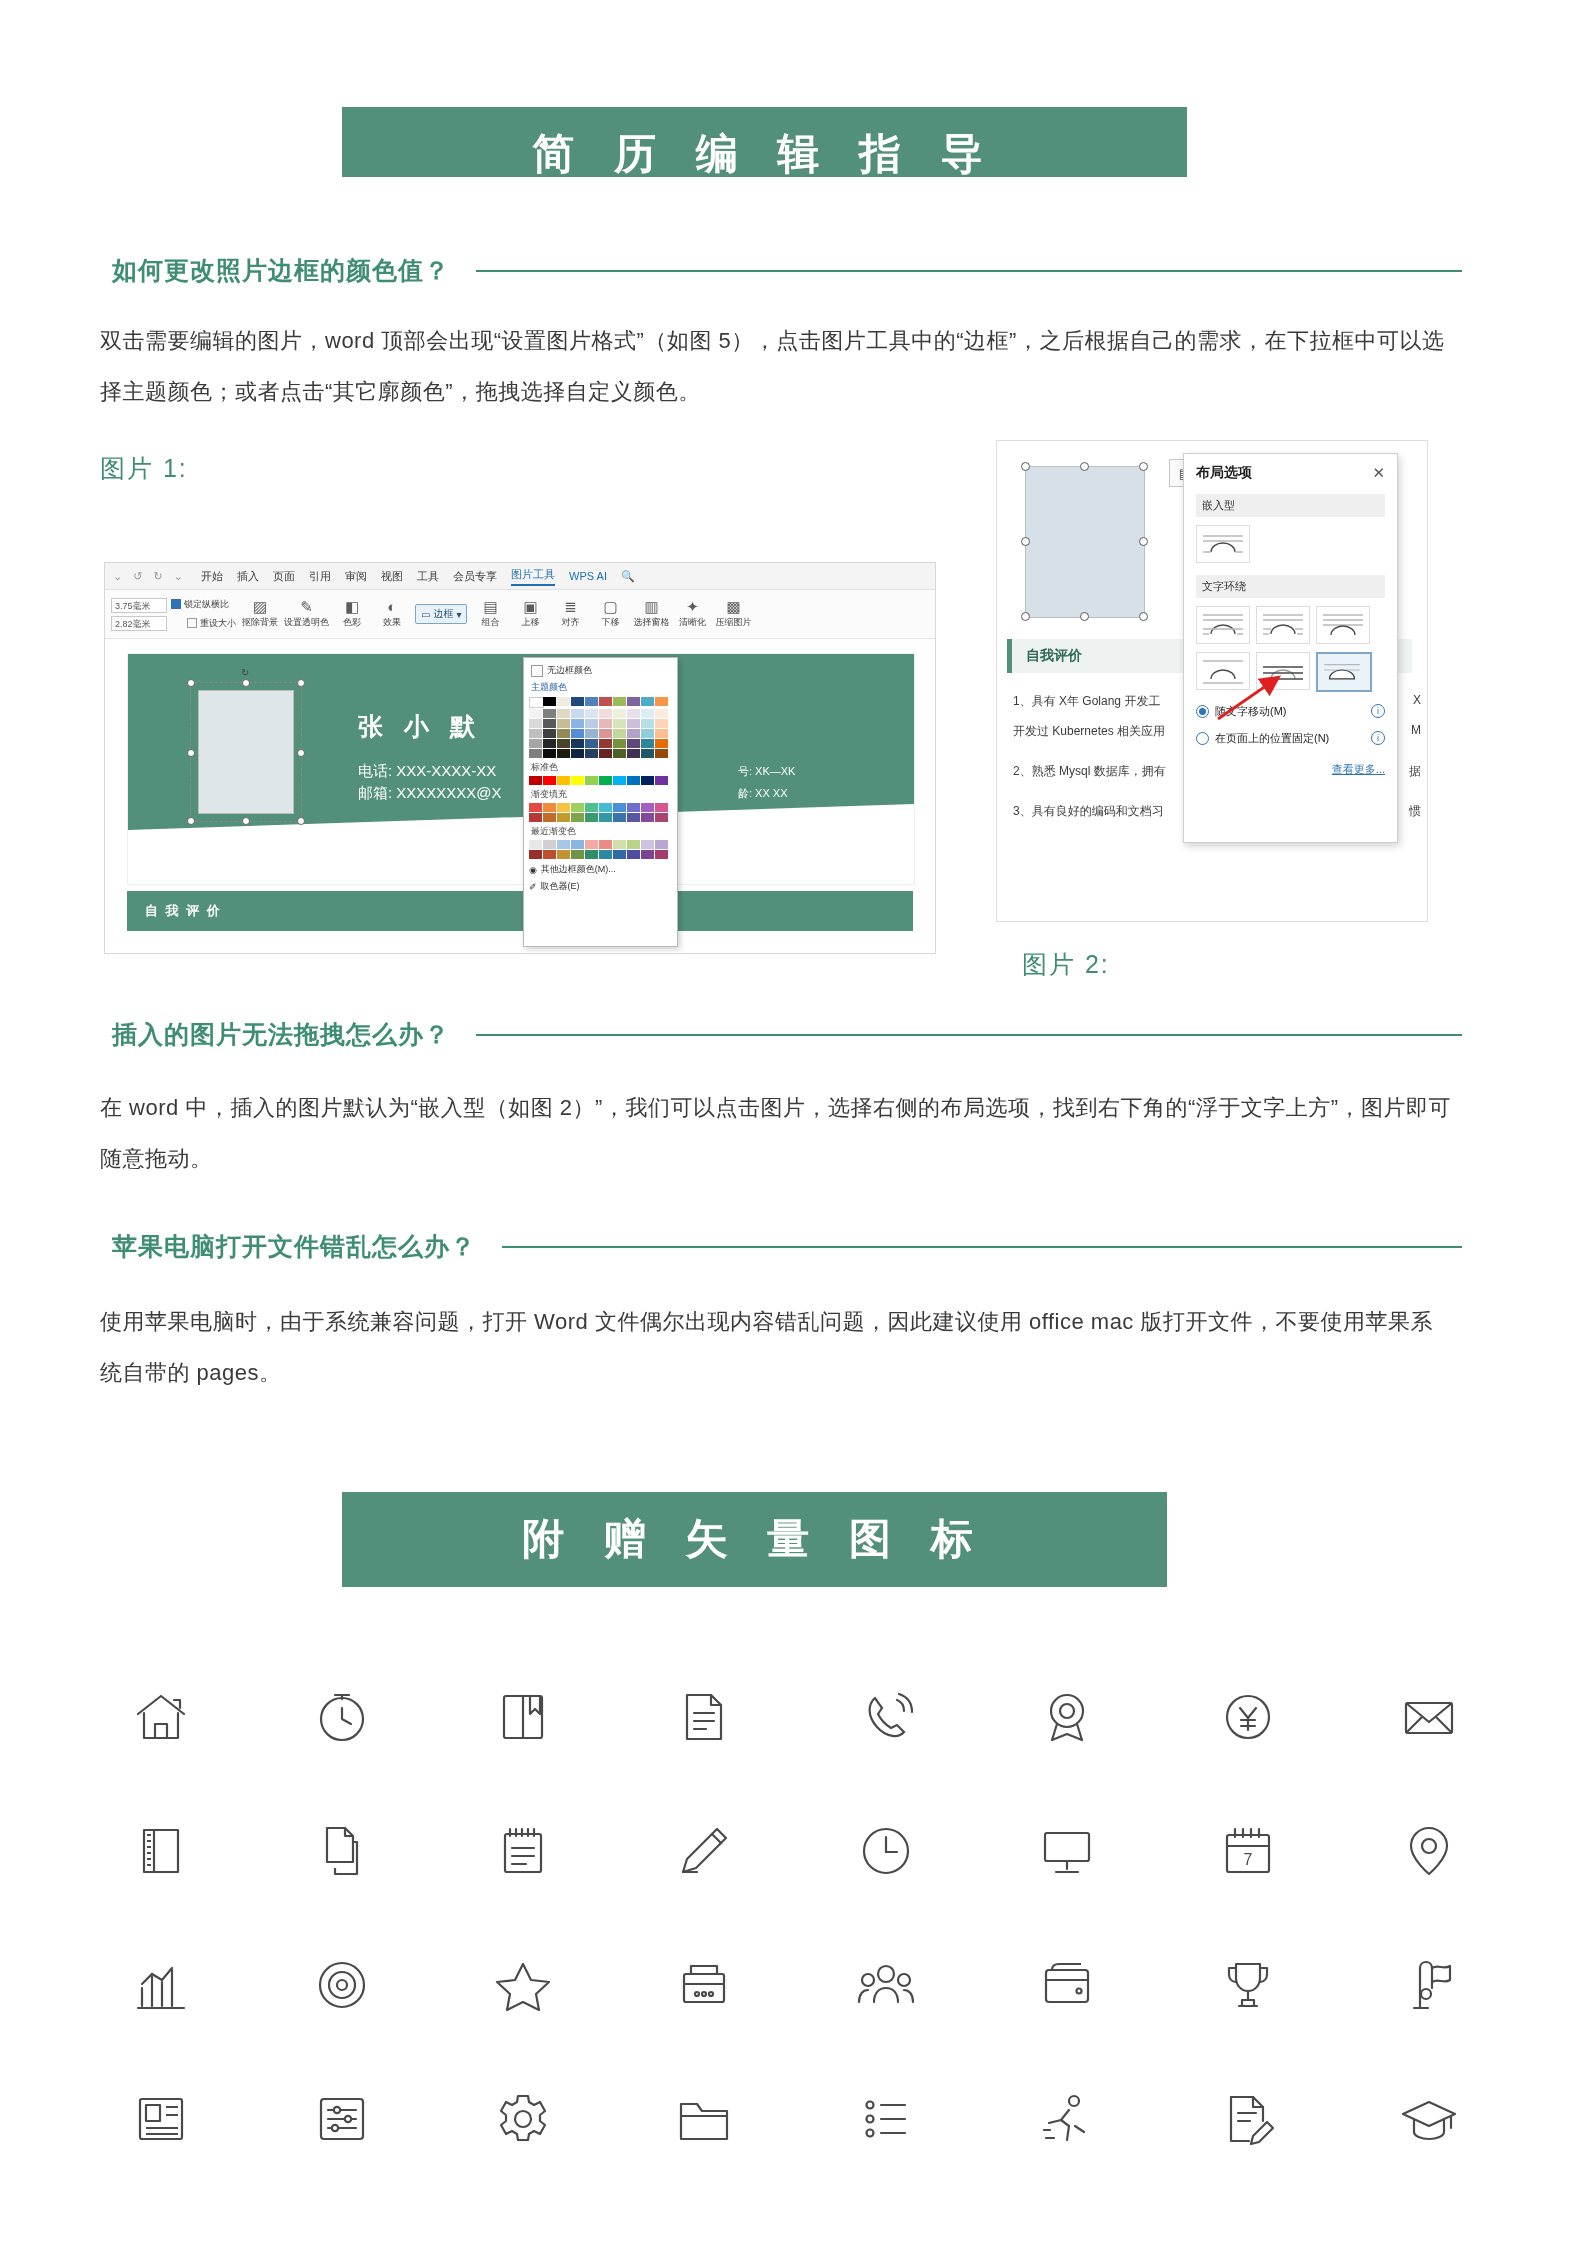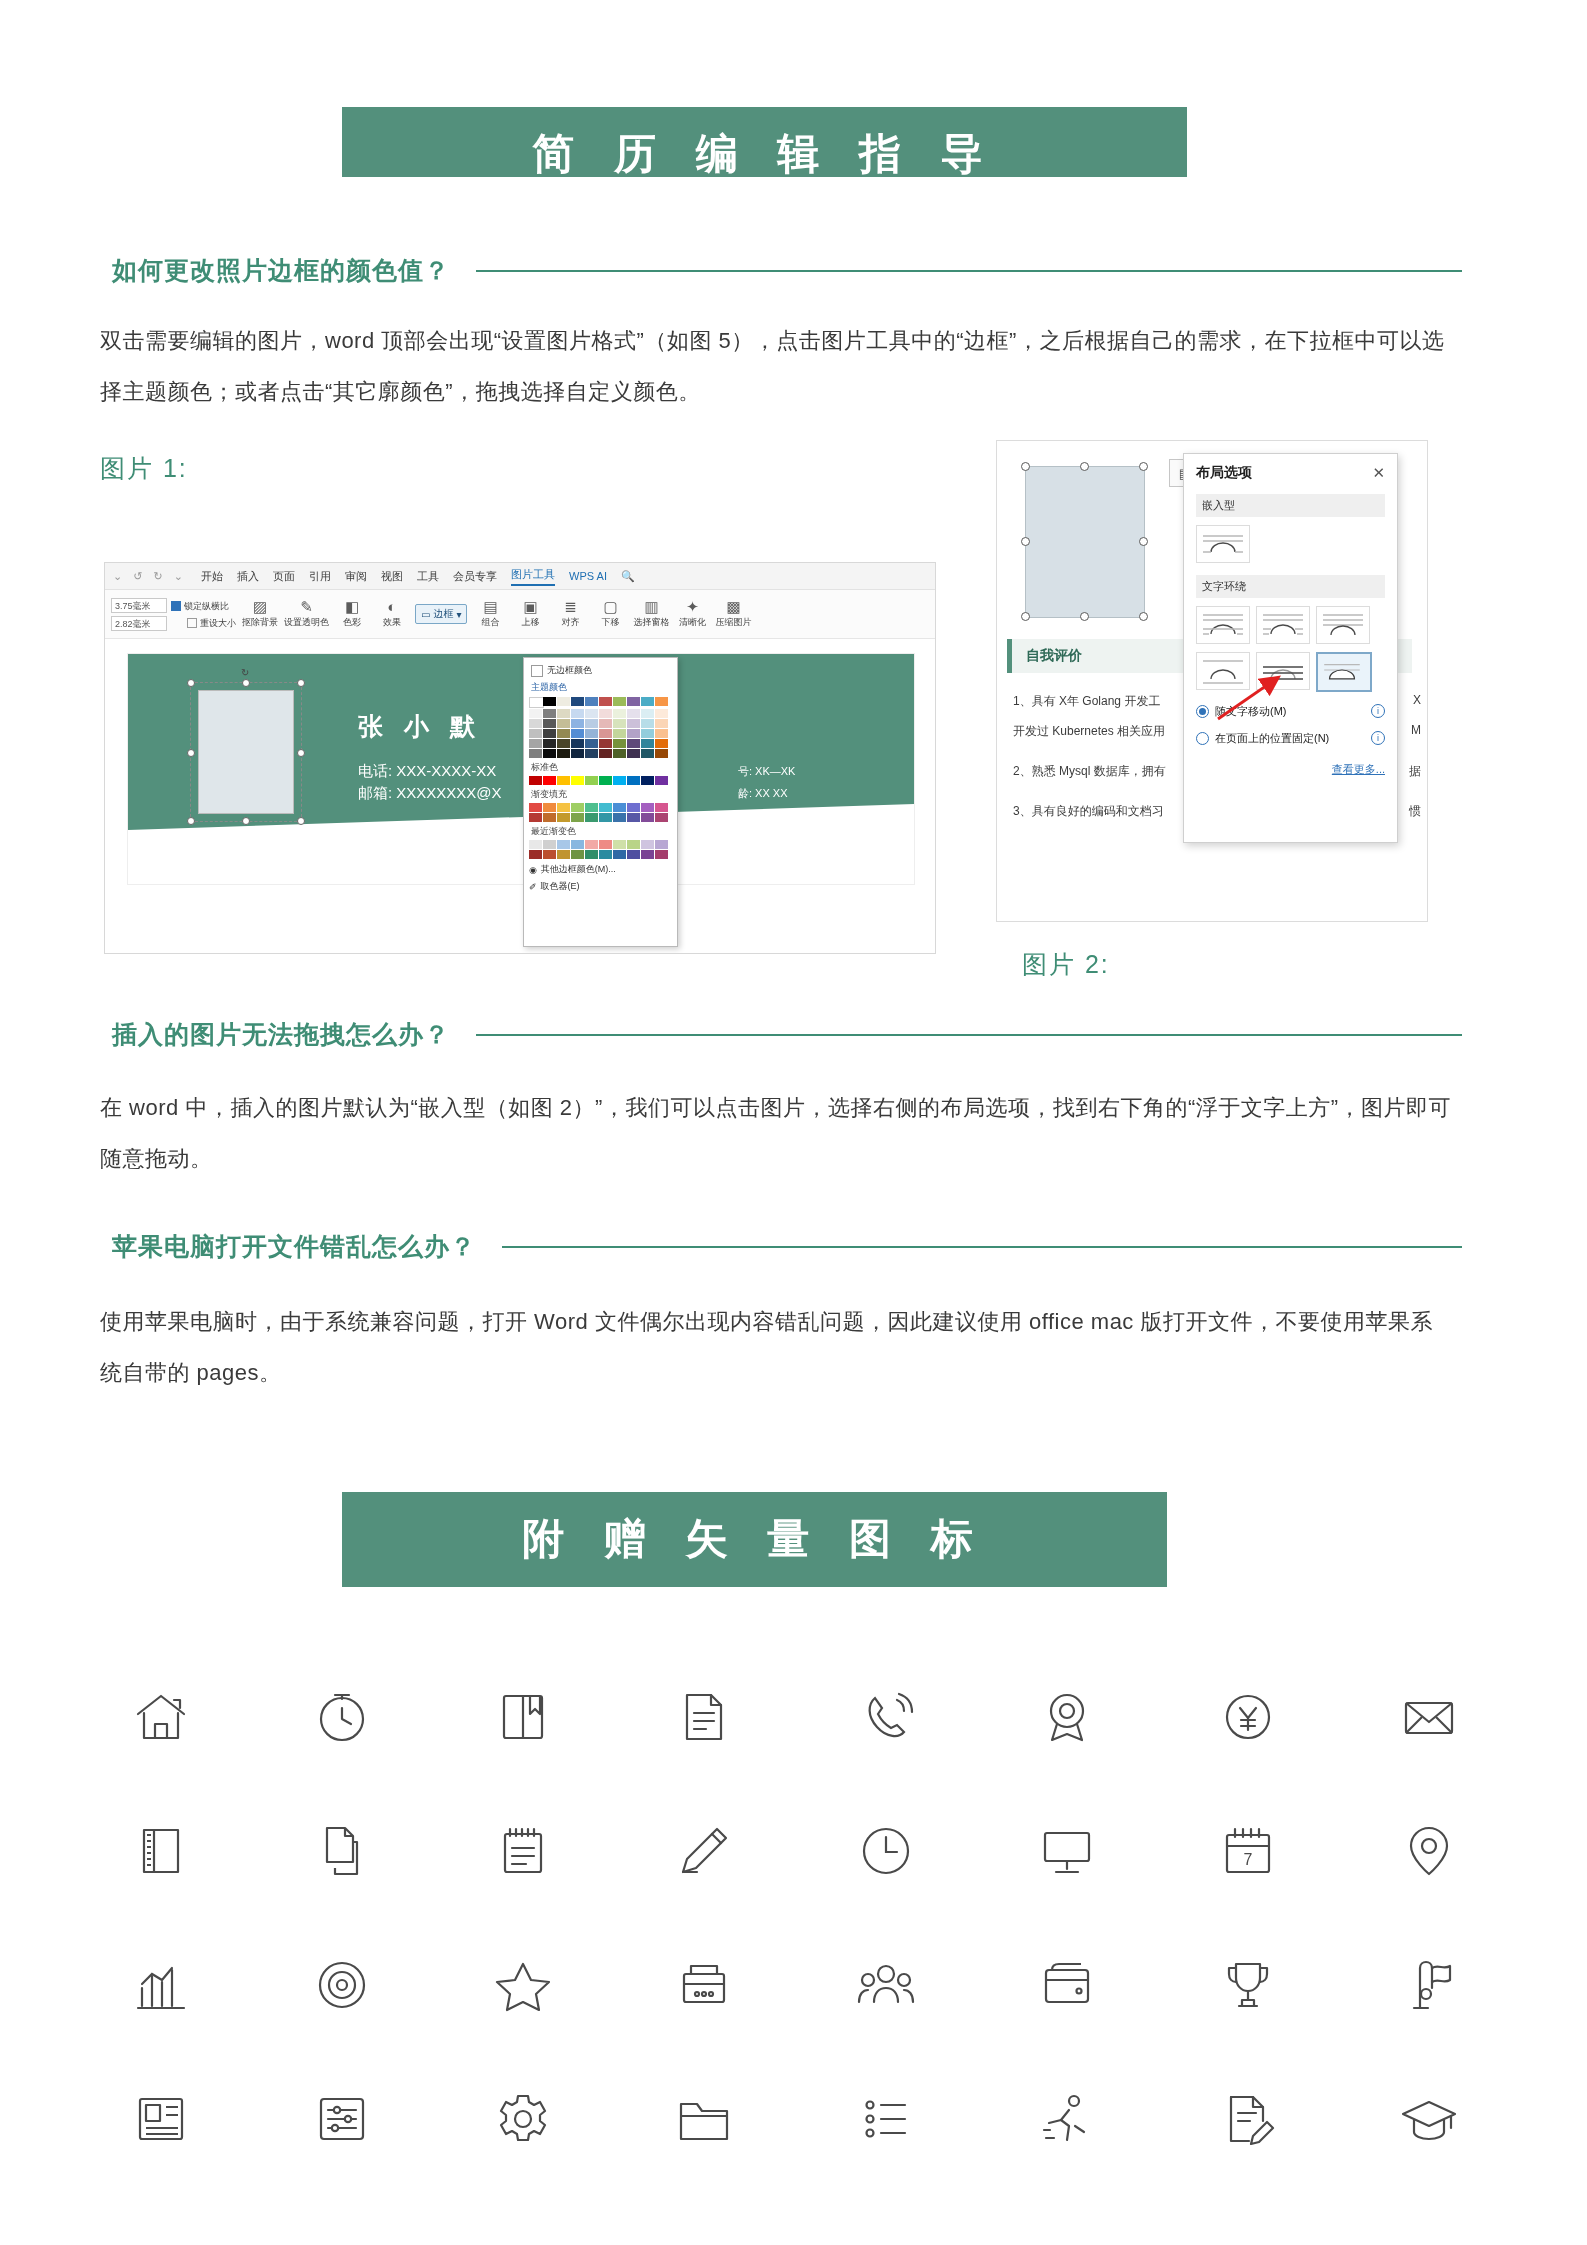--- a/index.html
+++ b/index.html
@@ -298,21 +298,21 @@
       <span class="tab">视图</span>
       <span class="tab">工具</span>
       <span class="tab">会员专享</span>
       <span class="tab active">图片工具</span>
       <span class="ai">WPS AI</span>
       <span>🔍</span>
     </div>
 
     <div class="ribbon">
       <div class="grpcol">
-        <div style="display:flex;align-items:flex-end;gap:4px;">
+        <div style="display:flex;align-items:flex-start;gap:4px;">
           <div class="numbox">3.75毫米</div>
           <div class="chk">
             <span style="display:inline-block;width:8px;height:8px;background:#2f72b8;border:1px solid #2f72b8;"></span>
             <span>锁定纵横比</span>
           </div>
         </div>
         <div style="display:flex;align-items:center;gap:20px;">
           <div class="numbox">2.82毫米</div>
           <div class="chk">
             <span style="display:inline-block;width:8px;height:8px;border:1px solid #9b9b9b;"></span>
@@ -390,20 +390,23 @@
         <div class="name">张 小 默</div>
         <div class="role">ang 开发工程师</div>
         <div class="cinfo">
           <div>电话: XXX-XXXX-XX</div>
           <div>邮箱: XXXXXXXX@X</div>
         </div>
         <div style="position:absolute;left:610px;top:106px;color:#fff;font-size:11px;line-height:22px;">
           <div>号: XK—XK</div>
           <div>龄: XX  XX</div>
         </div>
+      </div>
+      <div class="botbar">
+        <span>自 我 评 价</span>
       </div>
 
       <div class="colorpanel">
         <div class="nofill">
           <span class="sw"></span>
           <span>无边框颜色</span>
         </div>
         <div class="row-lbl">主题颜色</div>
         <div class="sw-grid">
           <div style="background:#ffffff;border:1px solid #ccc;"></div>

